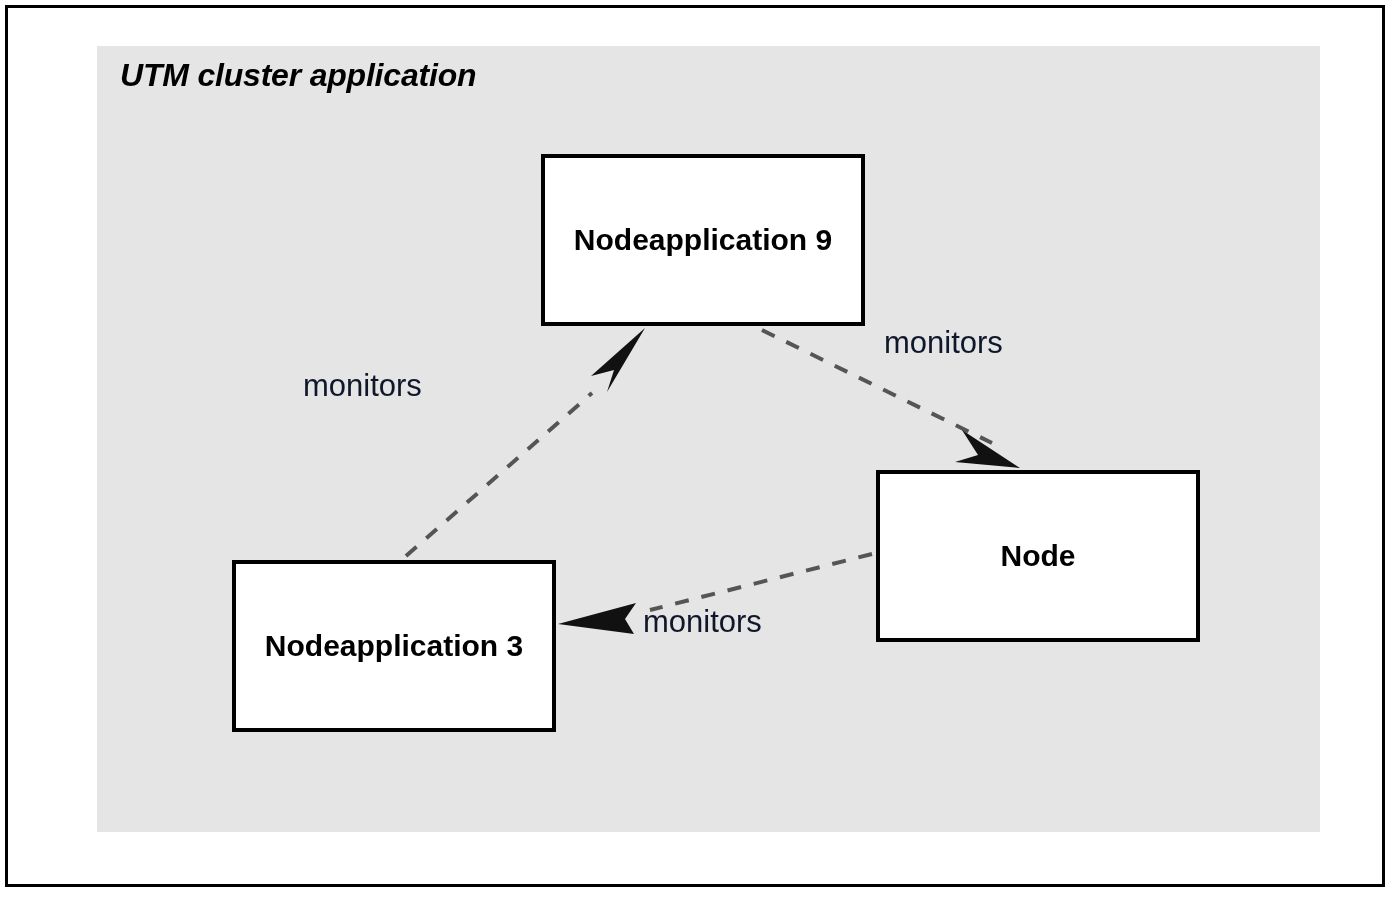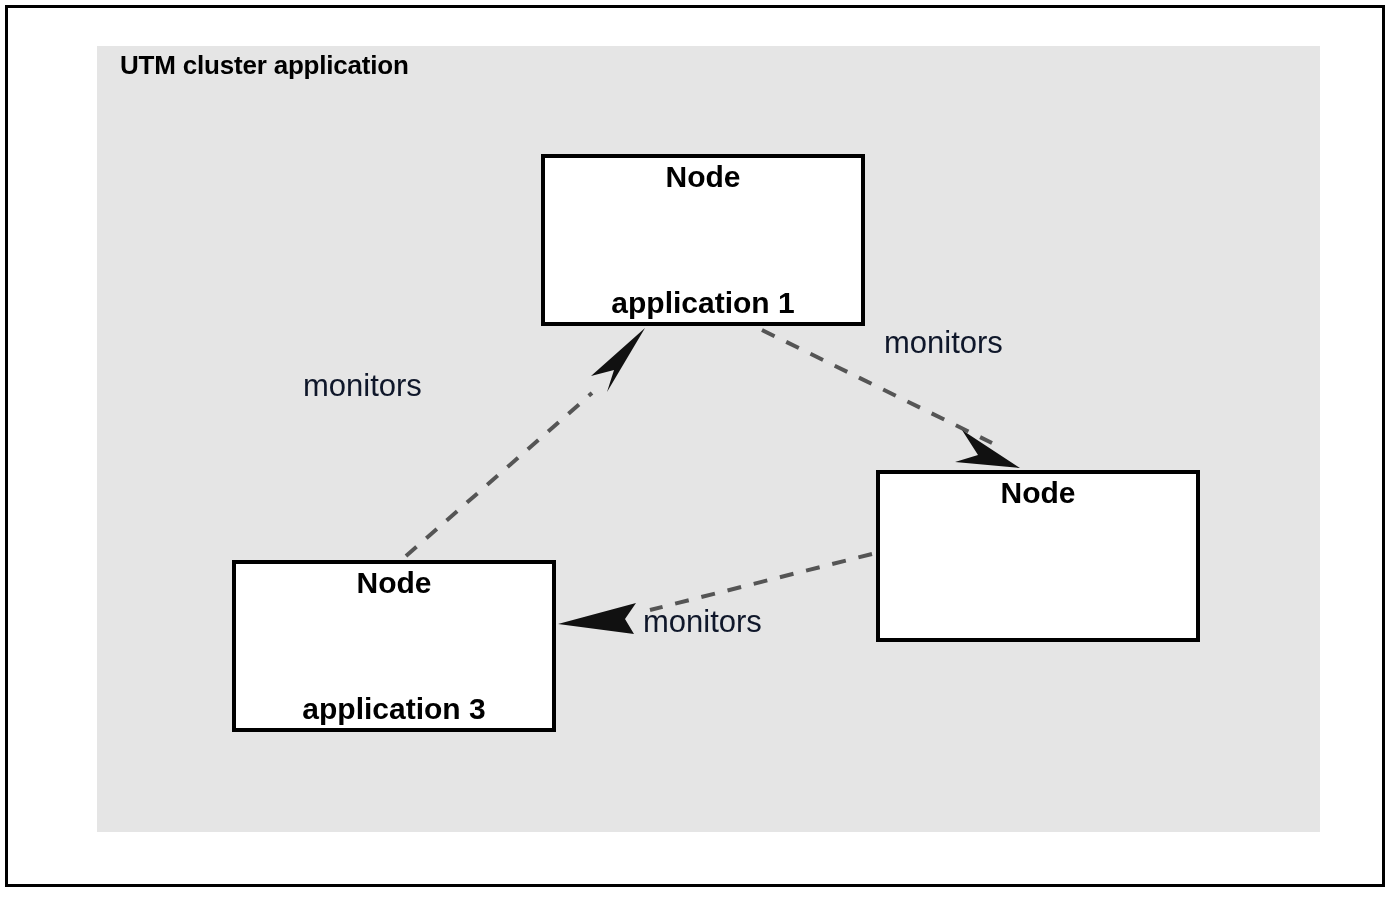--- a/index.html
+++ b/index.html
@@ -34,46 +34,47 @@
     position: absolute;
     left: 97px;
     top: 46px;
     width: 1223px;
     height: 786px;
     background: #e5e5e5;
   }
   #cluster-title {
     position: absolute;
     left: 120px;
-    top: 50px;
-    font-size: 26px;
+    top: 57px;
+    font-size: 32px;
     font-weight: bold;
     color: #000000;
     letter-spacing: -0.2px;
     white-space: nowrap;
+    font-style: italic;
   }
   
   #connectors {
     position: absolute;
     left: 0;
     top: 0;
     width: 1396px;
     height: 898px;
     pointer-events: none;
   }
   
   .node-box {
     position: absolute;
     box-sizing: border-box;
     background: #ffffff;
     border: 4px solid #000000;
     display: flex;
-    flex-direction: column;
+    flex-direction: row;
     align-items: center;
-    justify-content: space-between;
+    justify-content: center;
     text-align: center;
   }
   .node-line {
     font-size: 30px;
     font-weight: bold;
     color: #000000;
     line-height: 1.28;
     white-space: nowrap;
   }
   #node-app-1 { left: 541px; top: 154px; width: 324px; height: 172px; }
@@ -115,21 +116,21 @@
     </g>
 
     <g>
       <line x1="872" y1="554" x2="650" y2="610" stroke="#555555" stroke-width="4" stroke-dasharray="14 13" stroke-linecap="butt"></line>
       <polygon points="558,624 636,603 625,619 634,634" fill="#111111"></polygon>
     </g>
   </svg>
 
   <div class="node-box" id="node-app-1">
     <div class="node-line">Node</div>
-    <div class="node-line">application 1</div>
+    <div class="node-line">application 9</div>
   </div>
 
   <div class="node-box" id="node-app-2">
     <div class="node-line">Node</div>
   </div>
 
   <div class="node-box" id="node-app-3">
     <div class="node-line">Node</div>
     <div class="node-line">application 3</div>
   </div>

